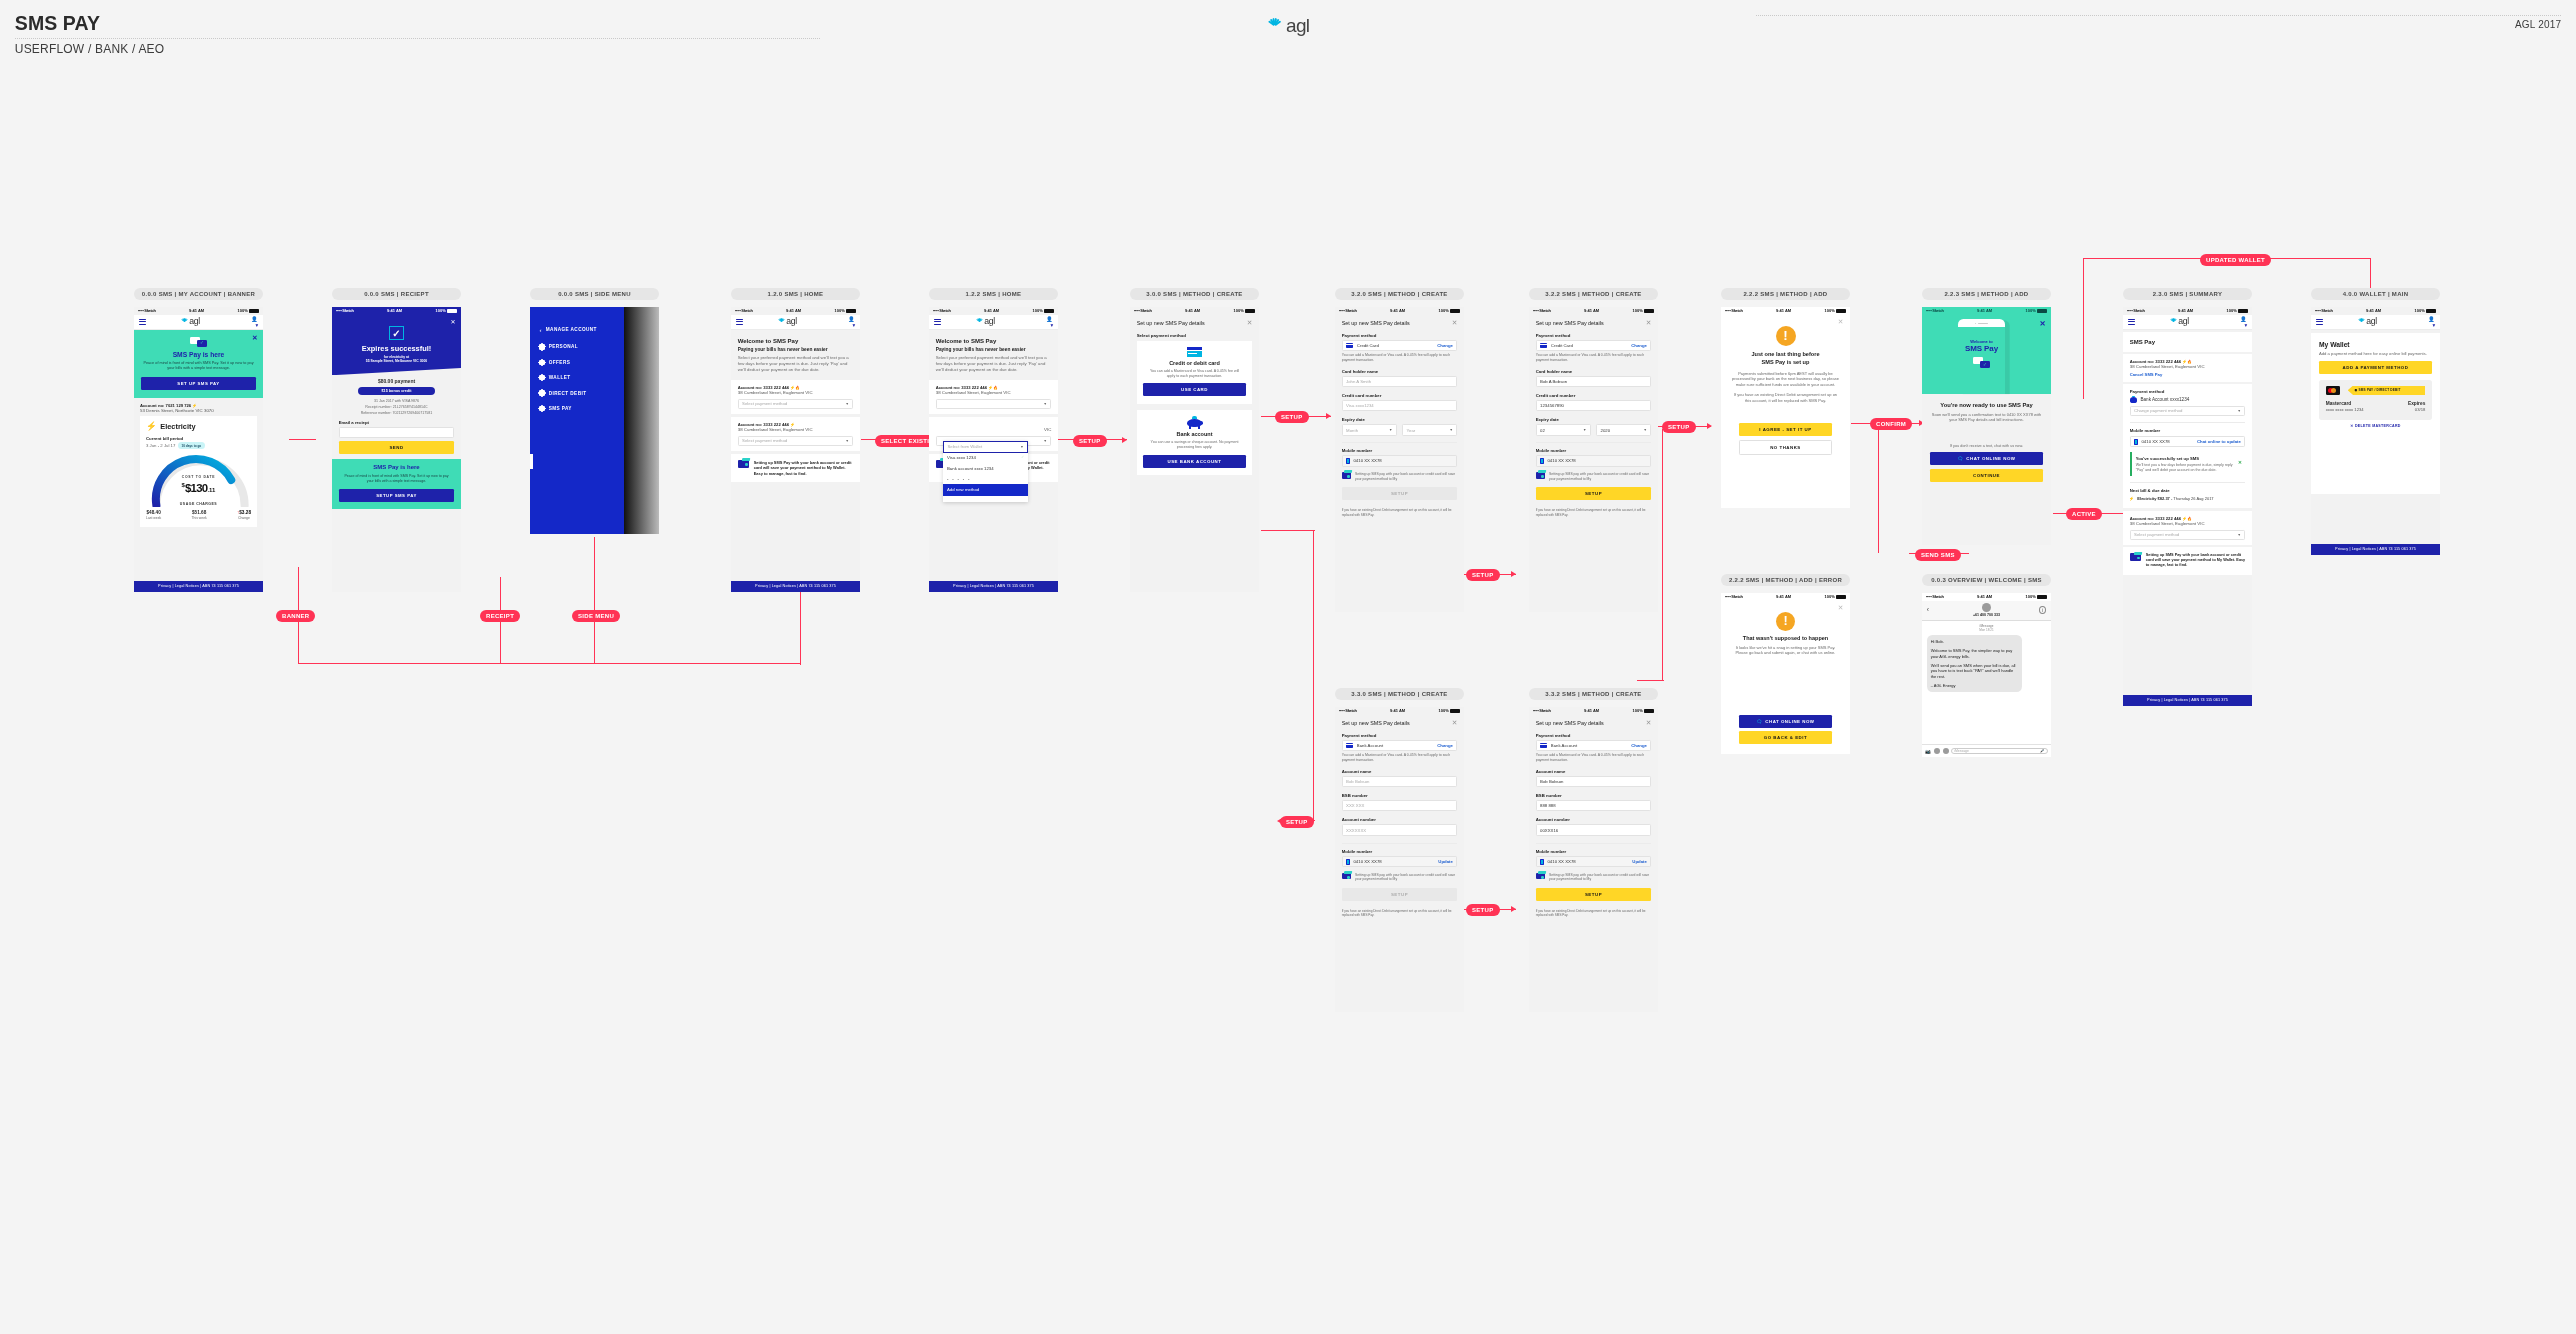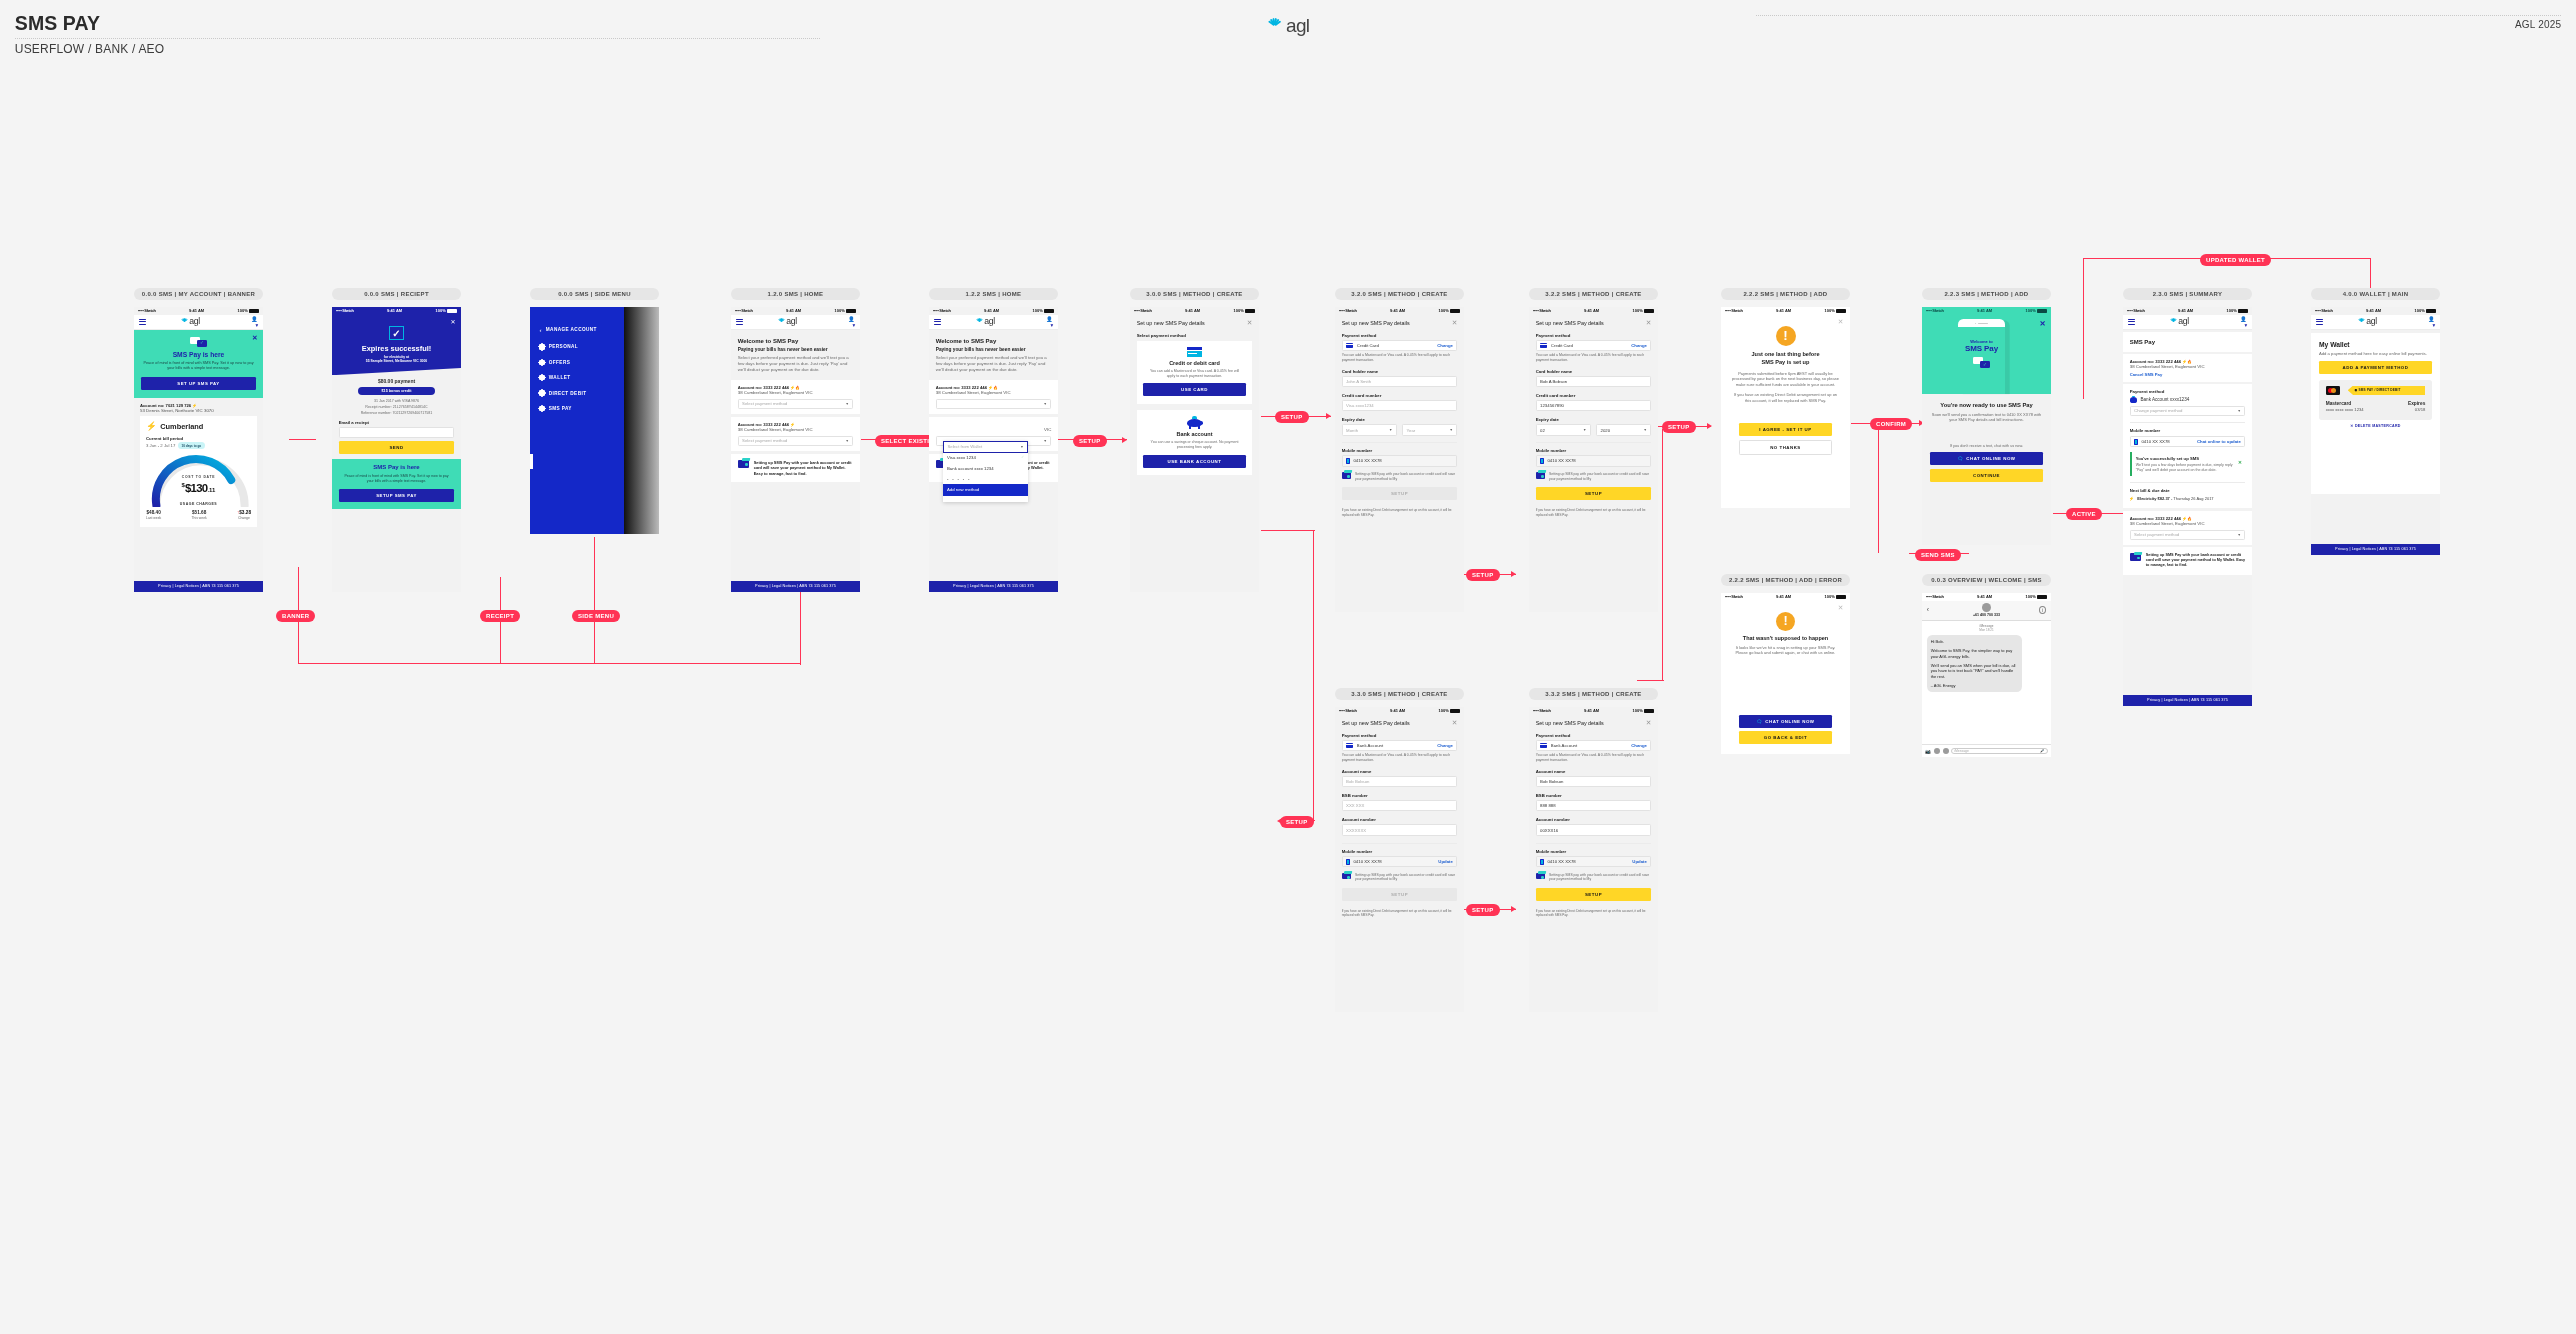--- a/index.html
+++ b/index.html
@@ -118,21 +118,21 @@
 <body>
 
 <div class="page-header">
   <div class="ph-left">
     <div class="ph-title">SMS PAY</div>
     <div class="ph-rule"></div>
     <div class="ph-sub">USERFLOW / BANK / AEO</div>
   </div>
   <div class="ph-right">
     <div class="ph-rule"></div>
-    <div class="ph-sub" style="font-size:10px;">AGL 2025</div>
+    <div class="ph-sub" style="font-size:10px;">AGL 2017</div>
   </div>
   <div class="ph-logo">
     <span class="logo-sun">
       <i style="transform:rotate(-55deg)"></i>
         <i style="transform:rotate(-33deg)"></i>
       <i style="transform:rotate(-11deg)"></i>
         <i style="transform:rotate(11deg)"></i>
       <i style="transform:rotate(33deg)"></i>
         <i style="transform:rotate(55deg)"></i>
     </span>
@@ -239,21 +239,21 @@
       <div style="text-align:center;color:#1b4a48;font-size:3.8px;line-height:5.4px;margin:2.7px 2.7px 5.4px;">Peace of mind is front of mind with SMS Pay. Set it up now to pay your bills with a simple text message.</div>
       <div class="btn blue" style="font-size:4.3px;">SET UP SMS PAY</div>
     </div>
     <div style="padding:4.7px 6px 3.4px;">
       <div class="acct"><span>Account no: 7021 129 726</span> <span class="bolt">⚡</span></div>
       <div class="addr">53 Dennis Street, Northcote VIC 3070</div>
     </div>
     <div class="sect" style="margin:0 6px;padding:5.4px 6px 6.7px;">
       <div style="display:flex;align-items:center;gap:3.4px;">
         <span style="color:#00b5e2;font-size:8.7px;">⚡</span>
-        <span class="h1" style="font-size:7.4px;">Cumberland</span>
+        <span class="h1" style="font-size:7.4px;">Electricity</span>
       </div>
       <div class="lbl" style="margin-top:4.7px;">Current bill period</div>
       <div style="display:flex;align-items:center;gap:2.7px;margin-top:1.3px;">
         <span class="p">3 Jun - 2 Jul 17</span>
         <span style="background:#c9f4f7;color:#1a4e66;border-radius:4px;font-size:3.1px;font-weight:700;padding:1.3px 3.4px;">10 days to go</span>
       </div>
 
       <div style="position:relative;height:48px;margin-top:4px;">
         <svg width="115" height="54" viewBox="0 0 172 80" style="position:absolute;left:-2.7px;top:0;">
           <path d="M20,78 A60,60 0 1,1 152,78" fill="none" stroke="#e8e8e8" stroke-width="12" stroke-linecap="round"></path>

